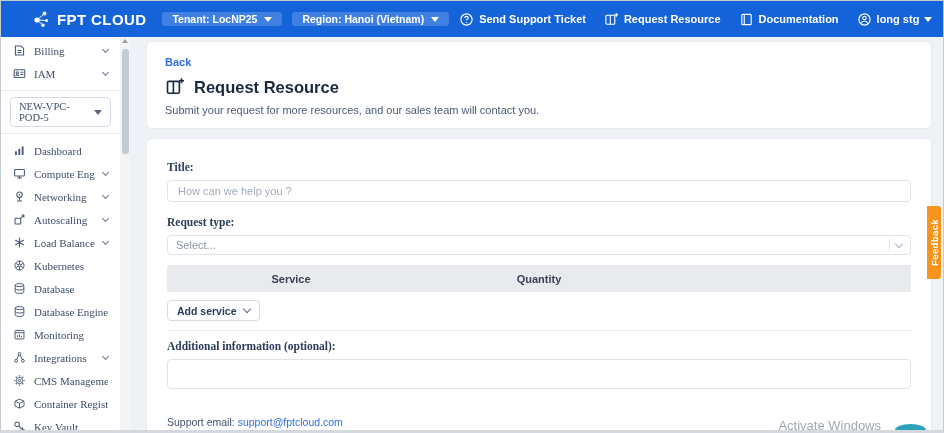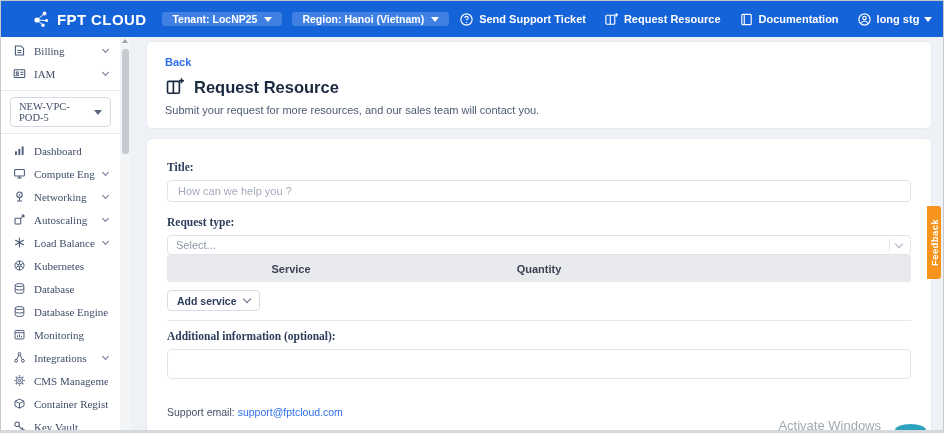--- a/index.html
+++ b/index.html
@@ -45,21 +45,21 @@
   .form-card { margin-top:9px; height:307px; padding:22px 20px 0; position:relative; }
   .f-label { font-size:11.5px; font-weight:700; color:#2c3c5a; margin-bottom:7px;font-family:Liberation Serif, serif; }
   .f-input { width:100%; height:22px; border:1px solid #dfe3ea; border-radius:4px; font-size:11px; padding:0 10px; color:#333; outline:none; font-family:"Liberation Sans",sans-serif; }
   .f-input::placeholder { color:#a3acba; }
   .gap14 { height:14px; }
   .f-select { width:100%; height:20px; border:1px solid #dfe3ea; border-radius:4px; display:flex; align-items:center; font-size:11px; color:#8e98a8; padding:0 8px; cursor:pointer; }
   .f-select .sel-right { margin-left:auto; display:flex; align-items:center; gap:6px; }
   .sel-bar { width:1px; height:12px; background:#e2e6ec; }
   .sel-chev { width:6px; height:6px; border-right:1.4px solid #aab2bf; border-bottom:1.4px solid #aab2bf; transform:rotate(45deg); margin-top:-3px; }
 
-  .svc-table { }
+  .svc-table { margin-top:10px; }
   .svc-head { background:#e9eaee; height:27px; display:grid; grid-template-columns:1fr 1fr 1fr; align-items:center; border-radius:2px; }
   .svc-head div { text-align:center; font-size:11px; font-weight:700; color:#3a4254; }
   .add-service { margin-top:8px; height:21px; border:1px solid #d8dde5; border-radius:4px; background:#fff; display:inline-flex; align-items:center; gap:7px; padding:0 9px; font-size:10.5px; font-weight:700; color:#2c3c5a; cursor:pointer; }
   .add-service .sel-chev { border-color:#5b6880; }
   .svc-bottom { height:1px; background:#e6e9ef; margin-top:9px; }
 
   .addl-block { margin-top:9px; }
   .f-textarea { width:100%; height:30px; border:1px solid #dfe3ea; border-radius:4px; resize:none; outline:none; font-family:"Liberation Sans",sans-serif; font-size:11px; padding:5px 8px; color:#333; }
 
   .footer { position:relative; margin-top:4px; }

